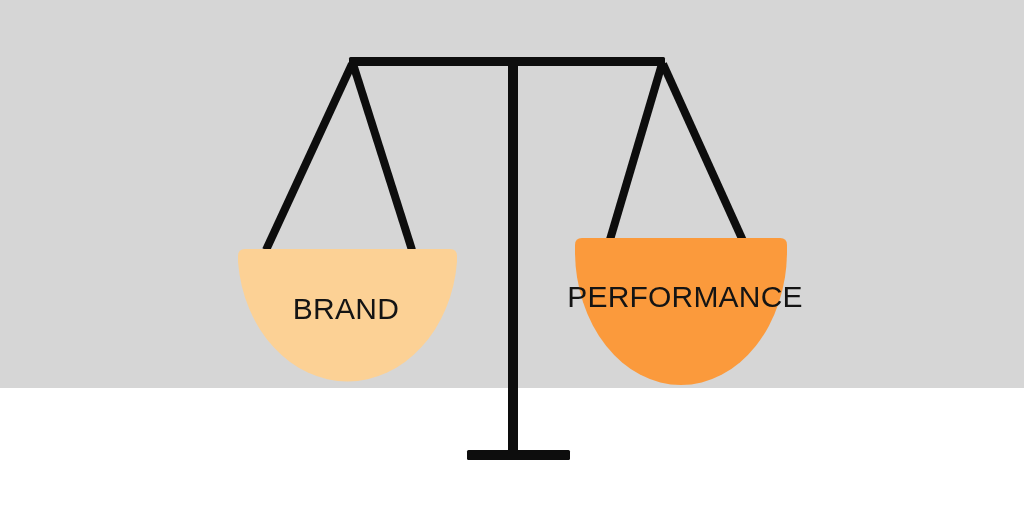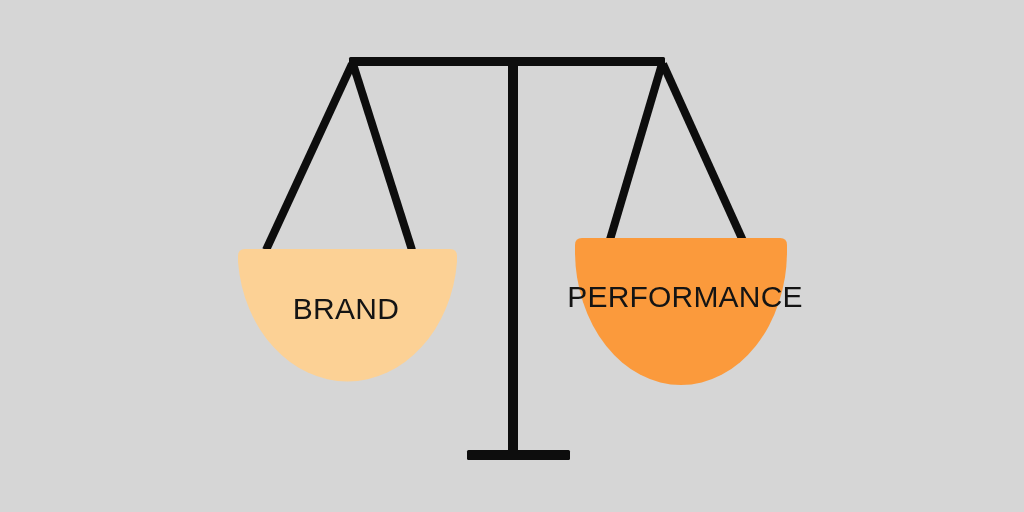--- a/index.html
+++ b/index.html
@@ -9,21 +9,21 @@
   }
   body {
     width: 1024px;
     height: 512px;
     overflow: hidden;
     font-family: "Liberation Sans", sans-serif;
   }
   #canvas {
     position: relative;
     width: 1024px;
-    height: 512px;
+    height: 388px;
     background: #d6d6d6;
   }
   #scale-svg {
     position: absolute;
     top: 0;
     left: 0;
     width: 1024px;
     height: 512px;
     display: block;
   }

